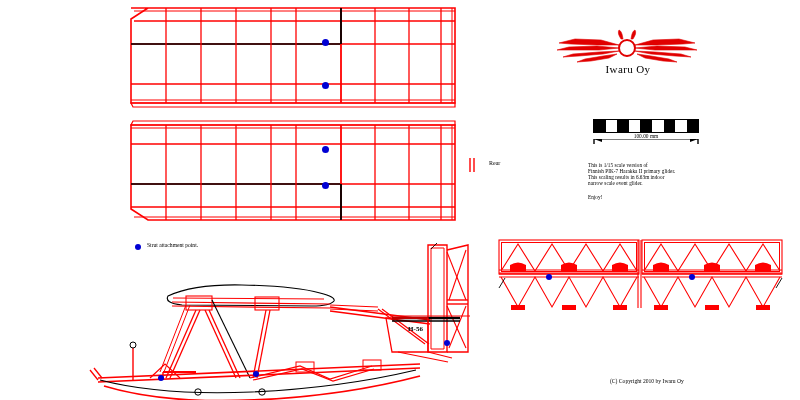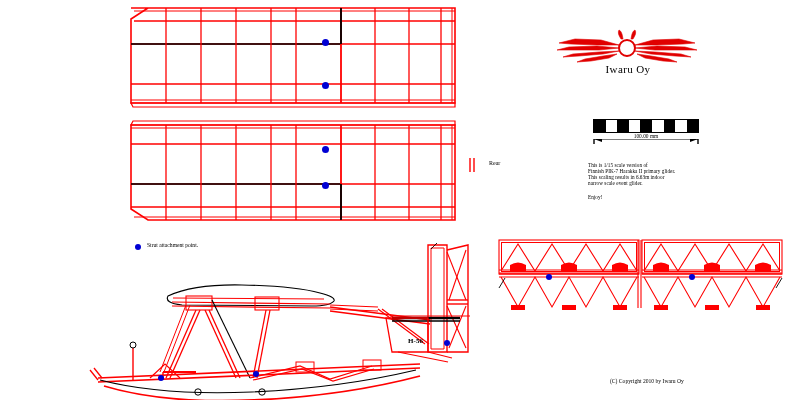--- a/index.html
+++ b/index.html
@@ -237,17 +237,17 @@
     <polygon points="108,6 100,3 100,9" fill="#000"></polygon>
   </svg>
   <div class="txt scale-txt" style="left:590px;top:133px;width:112px;text-align:center;background:#fff;">100.00 mm</div>
 
   <div class="txt tiny" style="left:588px;top:162px;">This is 1/15 scale version of</div>
   <div class="txt tiny" style="left:588px;top:168px;">Finnish PIK-7 Harakka II primary glider.</div>
   <div class="txt tiny" style="left:588px;top:174px;">This scaling results in 6.63m indoor</div>
   <div class="txt tiny" style="left:588px;top:180px;">narrow scale event glider.</div>
   <div class="txt tiny" style="left:588px;top:194px;">Enjoy!</div>
 
-  <div class="txt tiny" style="left:408px;top:326px;font-size:7px;font-weight:bold;margin-top:12px;">H-56</div>
+  <div class="txt tiny" style="left:408px;top:326px;font-size:7px;font-weight:bold;">H-56</div>
 
   <div class="txt copy-txt" style="left:610px;top:378px;">(C) Copyright 2010 by Iwaru Oy</div>
 
 </div>
 
 </body></html>

